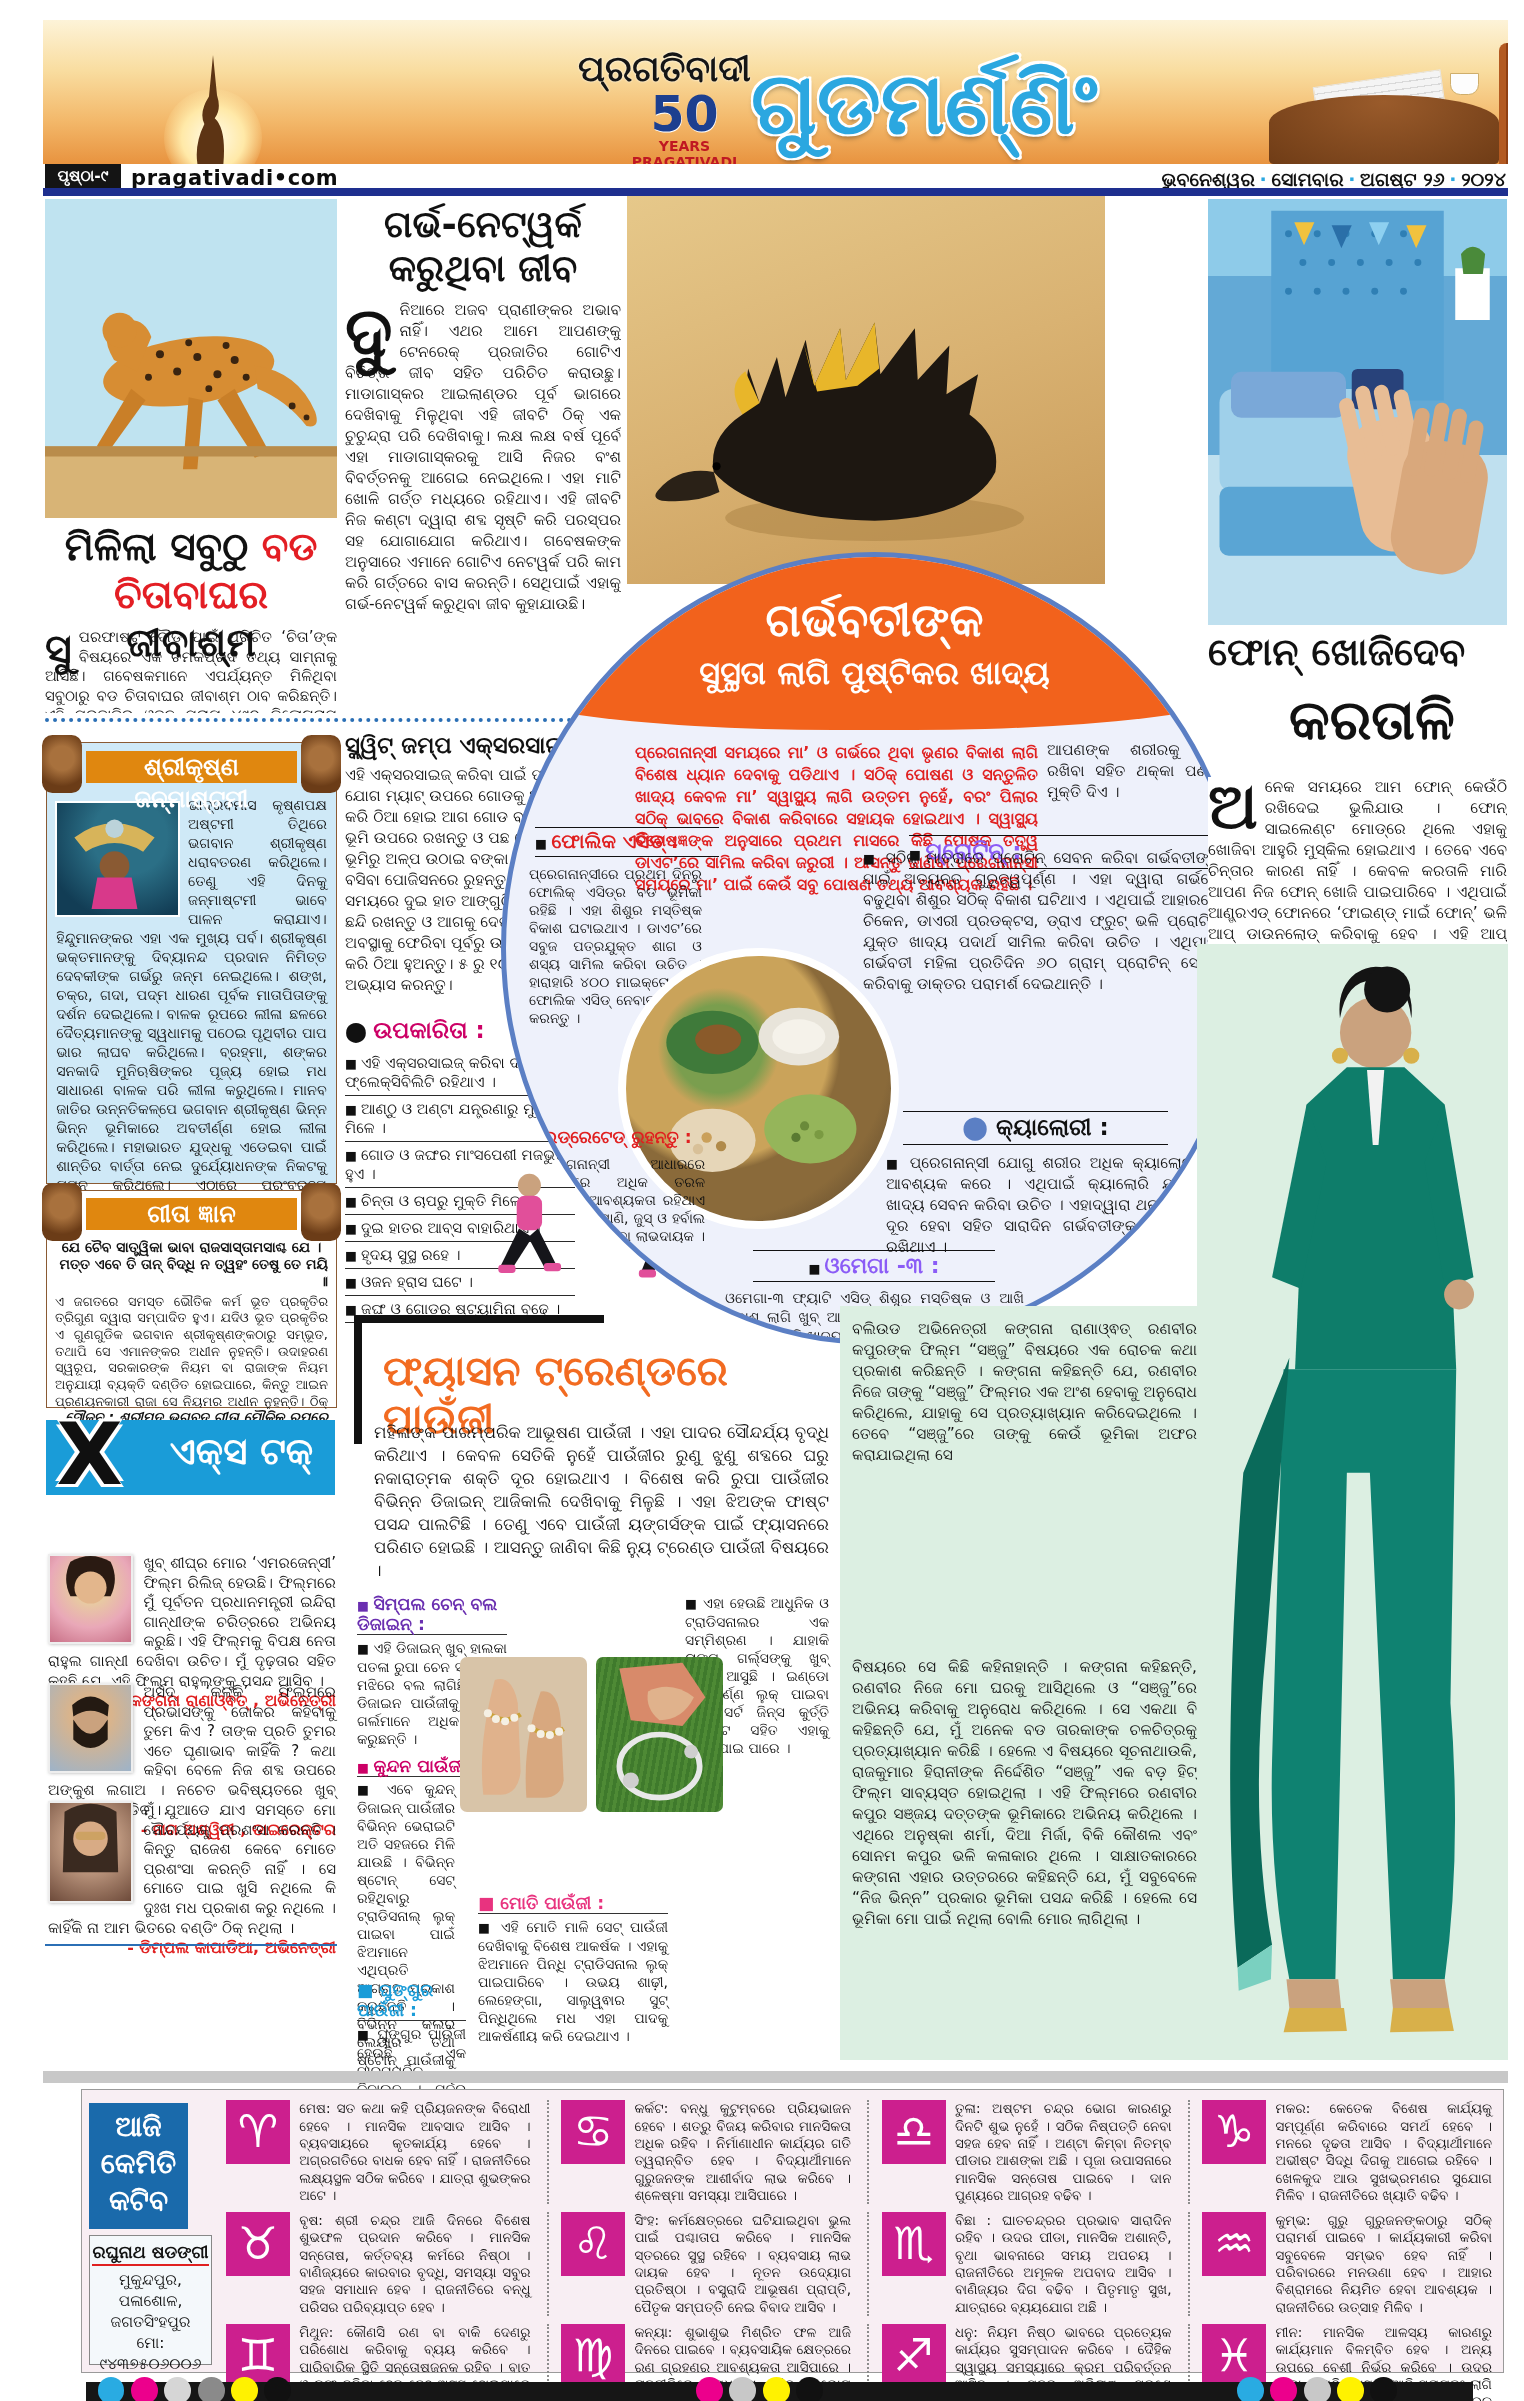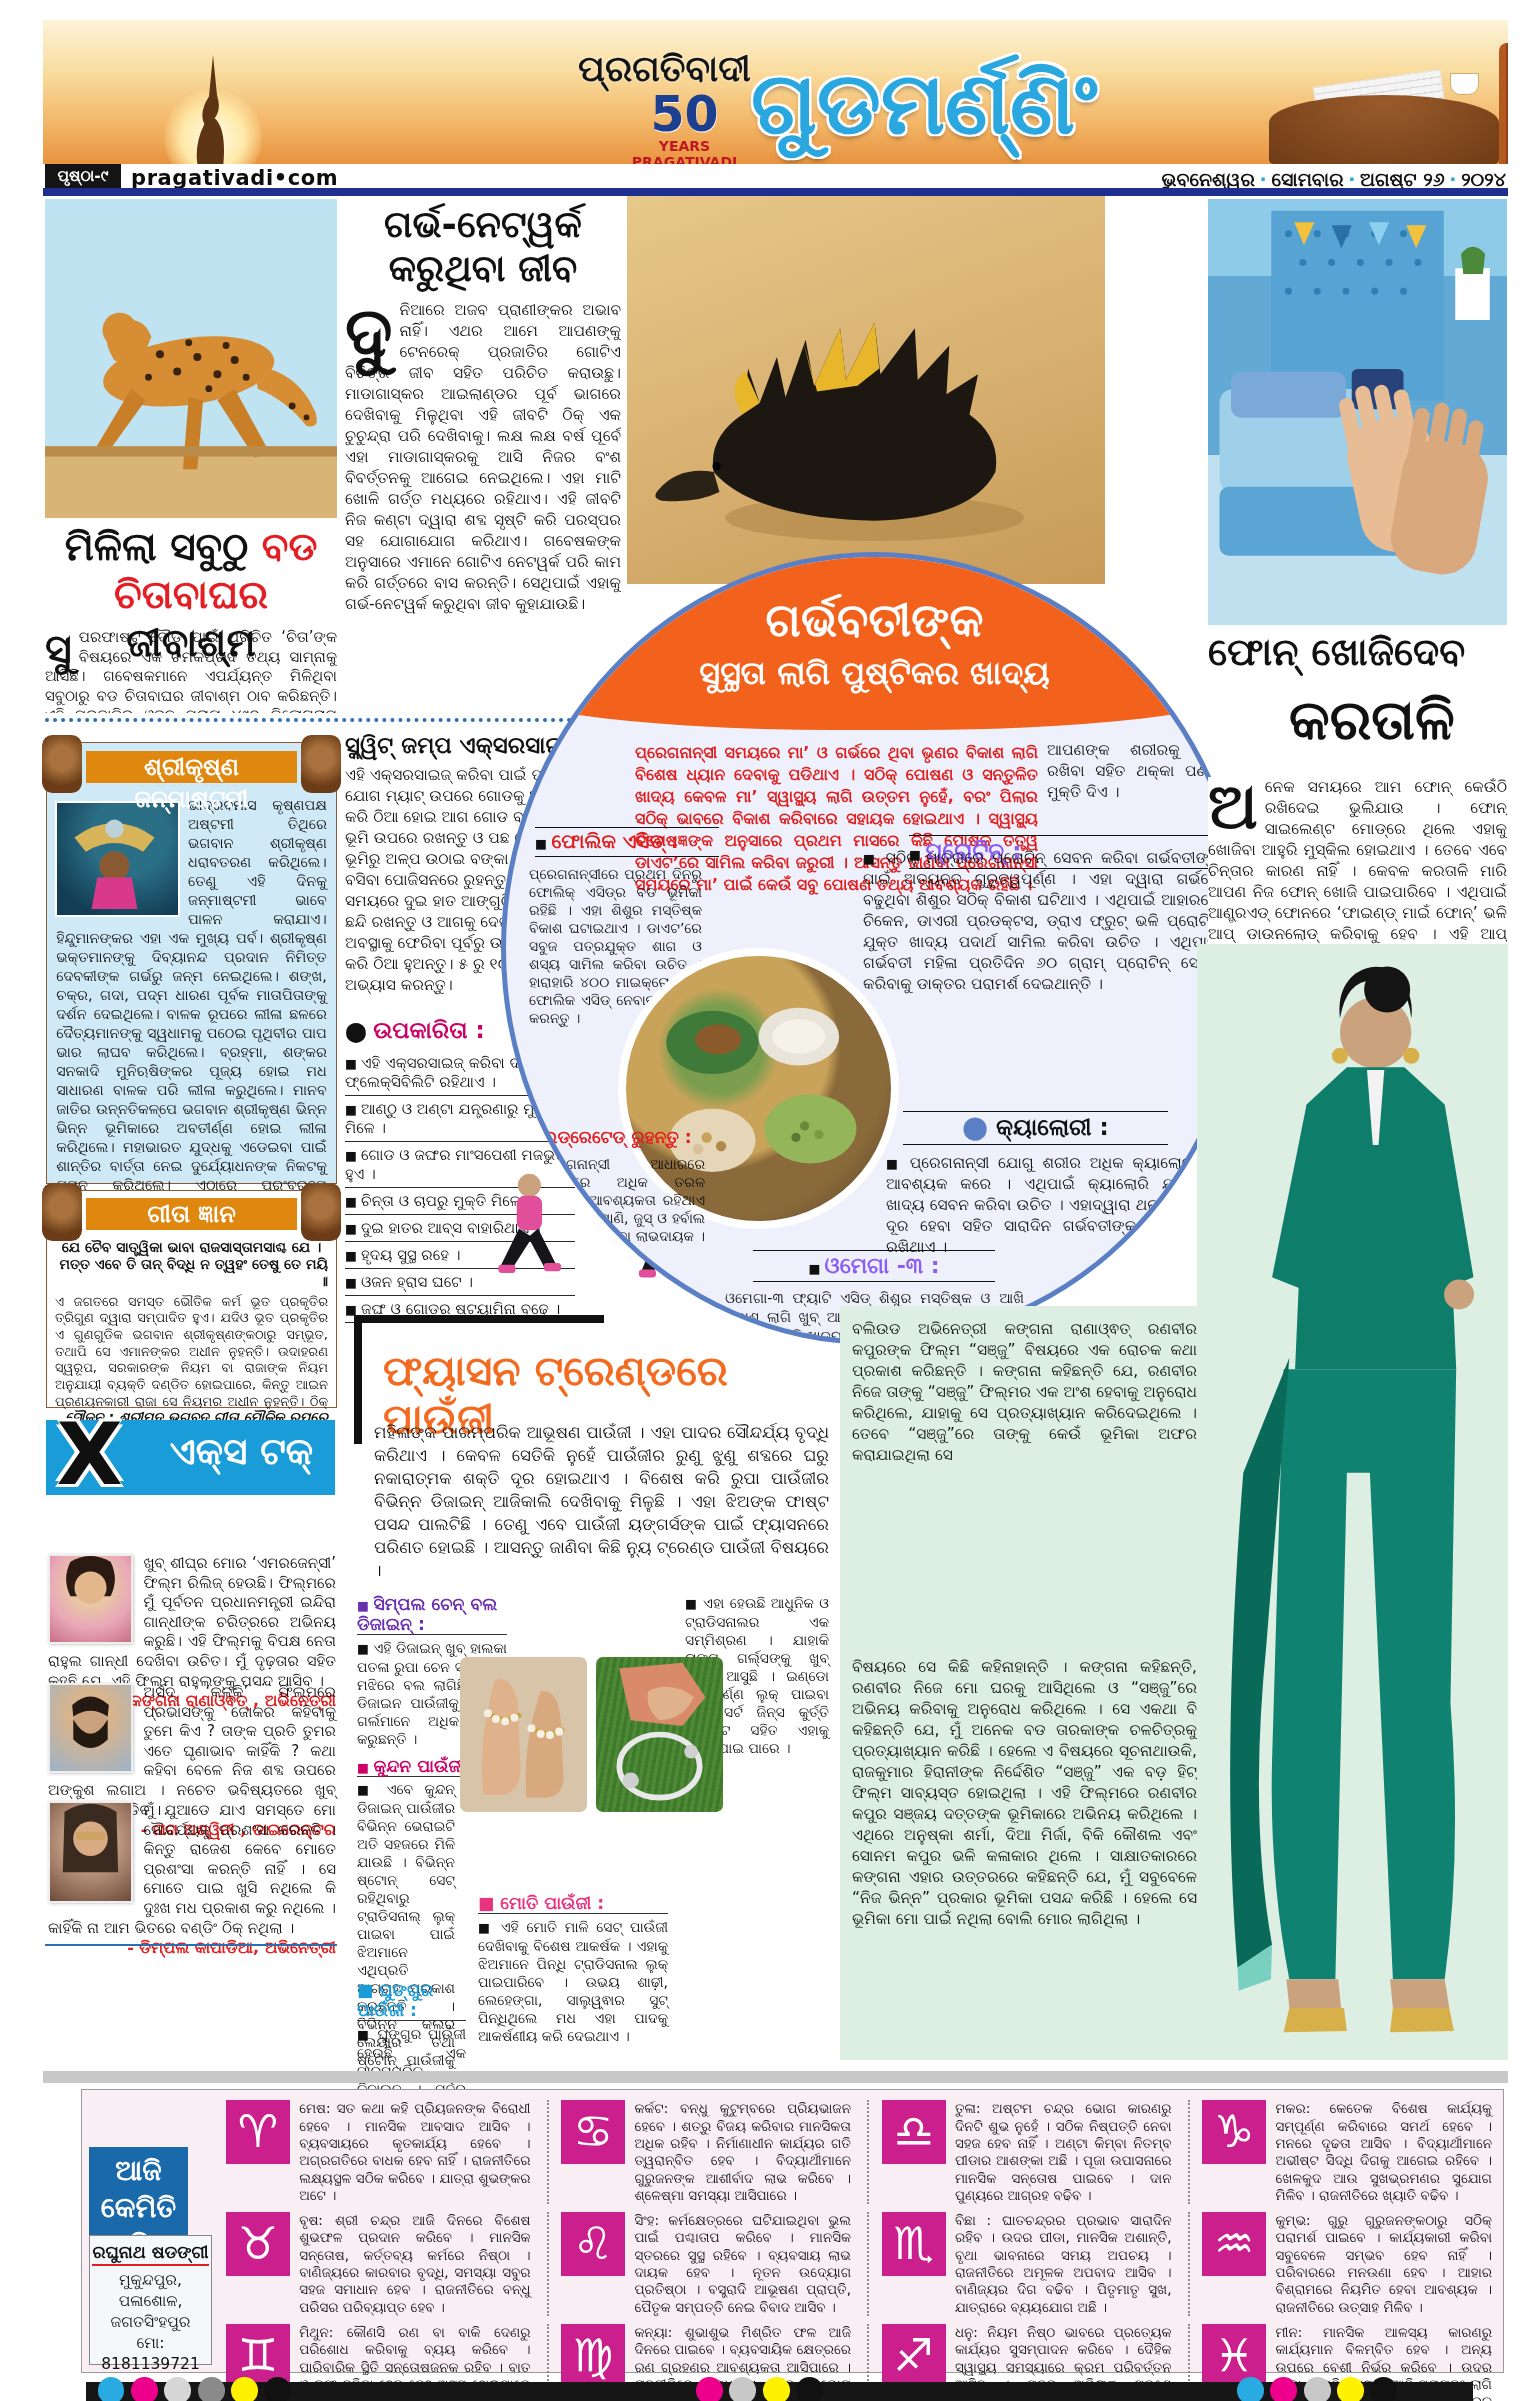--- a/index.html
+++ b/index.html
@@ -423,32 +423,32 @@
     <div class="jt" style="font-size:14px;line-height:18px;margin-top:3.5px;"><span class="sq"></span><span>ଏହି ମୋତି ମାଳି ସେଟ୍ ପାଉଁଜୀ ଦେଖିବାକୁ ବିଶେଷ ଆକର୍ଷକ । ଏହାକୁ ଝିଅମାନେ ପିନ୍ଧି ଟ୍ରାଡିସନାଲ ଲୁକ୍ ପାଇପାରିବେ । ଉଭୟ ଶାଢ଼ୀ, ଲେହେଙ୍ଗା, ସାଲୁୱ୍ଵାର ସୁଟ୍ ପିନ୍ଧିଥିଲେ ମଧ ଏହା ପାଦକୁ ଆକର୍ଷଣୀୟ କରି ଦେଇଥାଏ ।</span></div>
   </div>
   <div class="abs" style="left:357px;top:1980px;width:109px;">
     <div class="subh" style="color:#1a9cd8;border-bottom:1.7px solid #333;"><span style="color:#1a9cd8;">■ </span><span>ଘୁଙ୍ଗୁର ପାଉଁଜୀ :</span></div>
     <div class="jt" style="font-size:14px;line-height:18px;margin-top:3.5px;"><span class="sq"></span><span>ଘୁଙ୍ଗୁର ପାଉଁଜୀ ହେଉଛି ଏକ ପାରମ୍ପରିକ ଡିଜାଇନ୍ । ପୂର୍ବରୁ ଏହାକୁ କେବଳ ରୁପାରେ ପ୍ରସ୍ତୁତ କରି ପିନ୍ଧୁଥିଲେ । କିନ୍ତୁ ଆଜିକାଲି ଏହାର ଷ୍ଟିଲ ସେଟ୍ ମଧ ମିଳୁଛି ।</span></div>
   </div>
 
   <div class="abs" style="left:43px;top:2071px;width:1465px;height:11.5px;background:#c8c8c8;"></div>
   <div class="abs horo-panel" style="left:81px;top:2089px;width:1421px;height:282px;">
 
-    <div style="position:absolute;left:7px;top:12.7px;width:99px;height:121px;background:#1a6aab;color:#fff;text-align:center;font-weight:bold;font-size:28px;line-height:37px;padding-top:5.8px;margin-top:44px;">
+    <div style="position:absolute;left:7px;top:12.7px;width:99px;height:121px;background:#1a6aab;color:#fff;text-align:center;font-weight:bold;font-size:28px;line-height:37px;padding-top:5.8px;">
       <div>ଆଜି</div>
       <div>କେମିତି</div>
       <div>କଟିବ</div>
     </div>
     <div style="position:absolute;left:7px;top:145px;width:121px;height:128px;background:#f4f8fb;border:1.2px solid #888;text-align:center;">
       <div class="b" style="font-size:17.3px;margin-top:5.8px;border-bottom:2.3px solid #e02020;display:inline-block;padding-bottom:2.3px;">ରଘୁନାଥ ଷଡଙ୍ଗୀ</div>
       <div style="font-size:15.5px;line-height:21px;margin-top:3.5px;">
         <div>ମୁକୁନ୍ଦପୁର,</div>
         <div>ପଳାଶୋଳ,</div>
         <div>ଜଗତସିଂହପୁର</div>
-        <div>ମୋ: 8181139721</div>
+        <div>ମୋ: ୯୪୩୭୫୦୬୦୦୬</div>
       </div>
     </div>
 
     <div style="position:absolute;left:144px;top:10.4px;width:1266px;display:grid;grid-template-columns:1fr 1fr 1fr 1fr;column-gap:16px;row-gap:8px;">
       <div class="zrow">
           <div class="zicon">♈</div>
           <div class="ztxt">ମେଷ: ସତ କଥା କହି ପ୍ରିୟଜନଙ୍କ ବିରୋଧୀ ହେବେ । ମାନସିକ ଆବସାଦ ଆସିବ । ବ୍ୟବସାୟରେ କୃତକାର୍ଯ୍ୟ ହେବେ । ଅଗ୍ରଗତିରେ ବାଧକ ହେବ ନାହିଁ । ରାଜନୀତିରେ ଲକ୍ଷ୍ୟସ୍ଥଳ ସଠିକ କରିବେ । ଯାତ୍ରା ଶୁଭଙ୍କର ଅଟେ ।</div>
         </div>
       <div class="zrow" style="border-left:2.9px dotted #8c8c8c;padding-left:12.7px;">
           <div class="zicon">♋</div>

